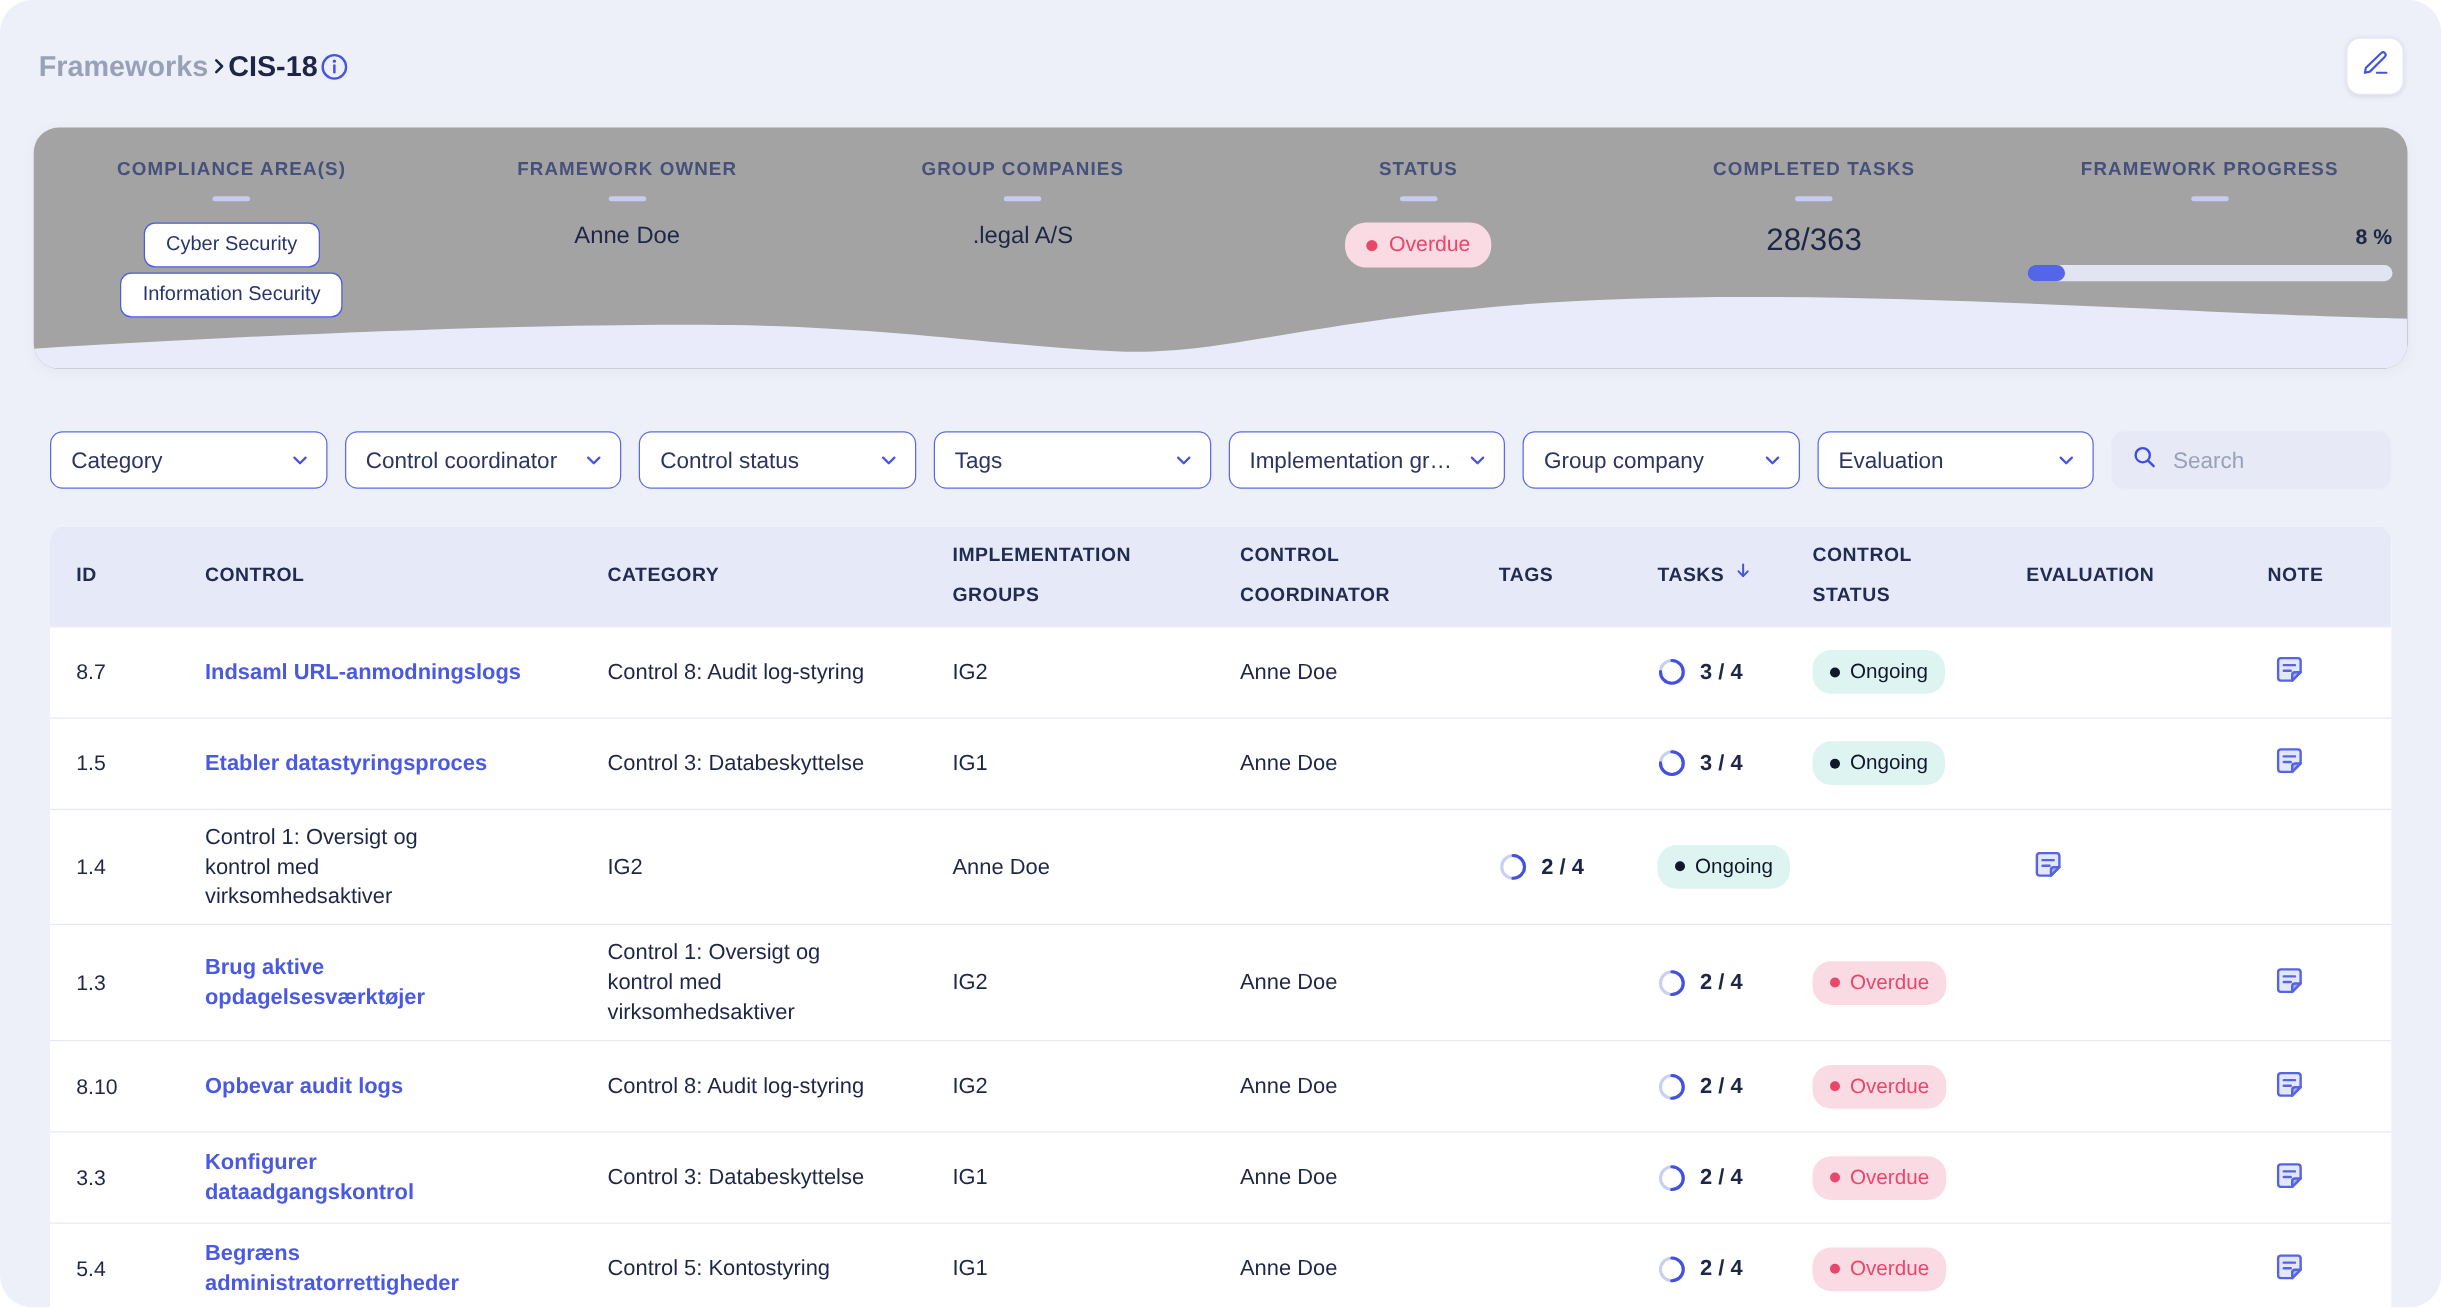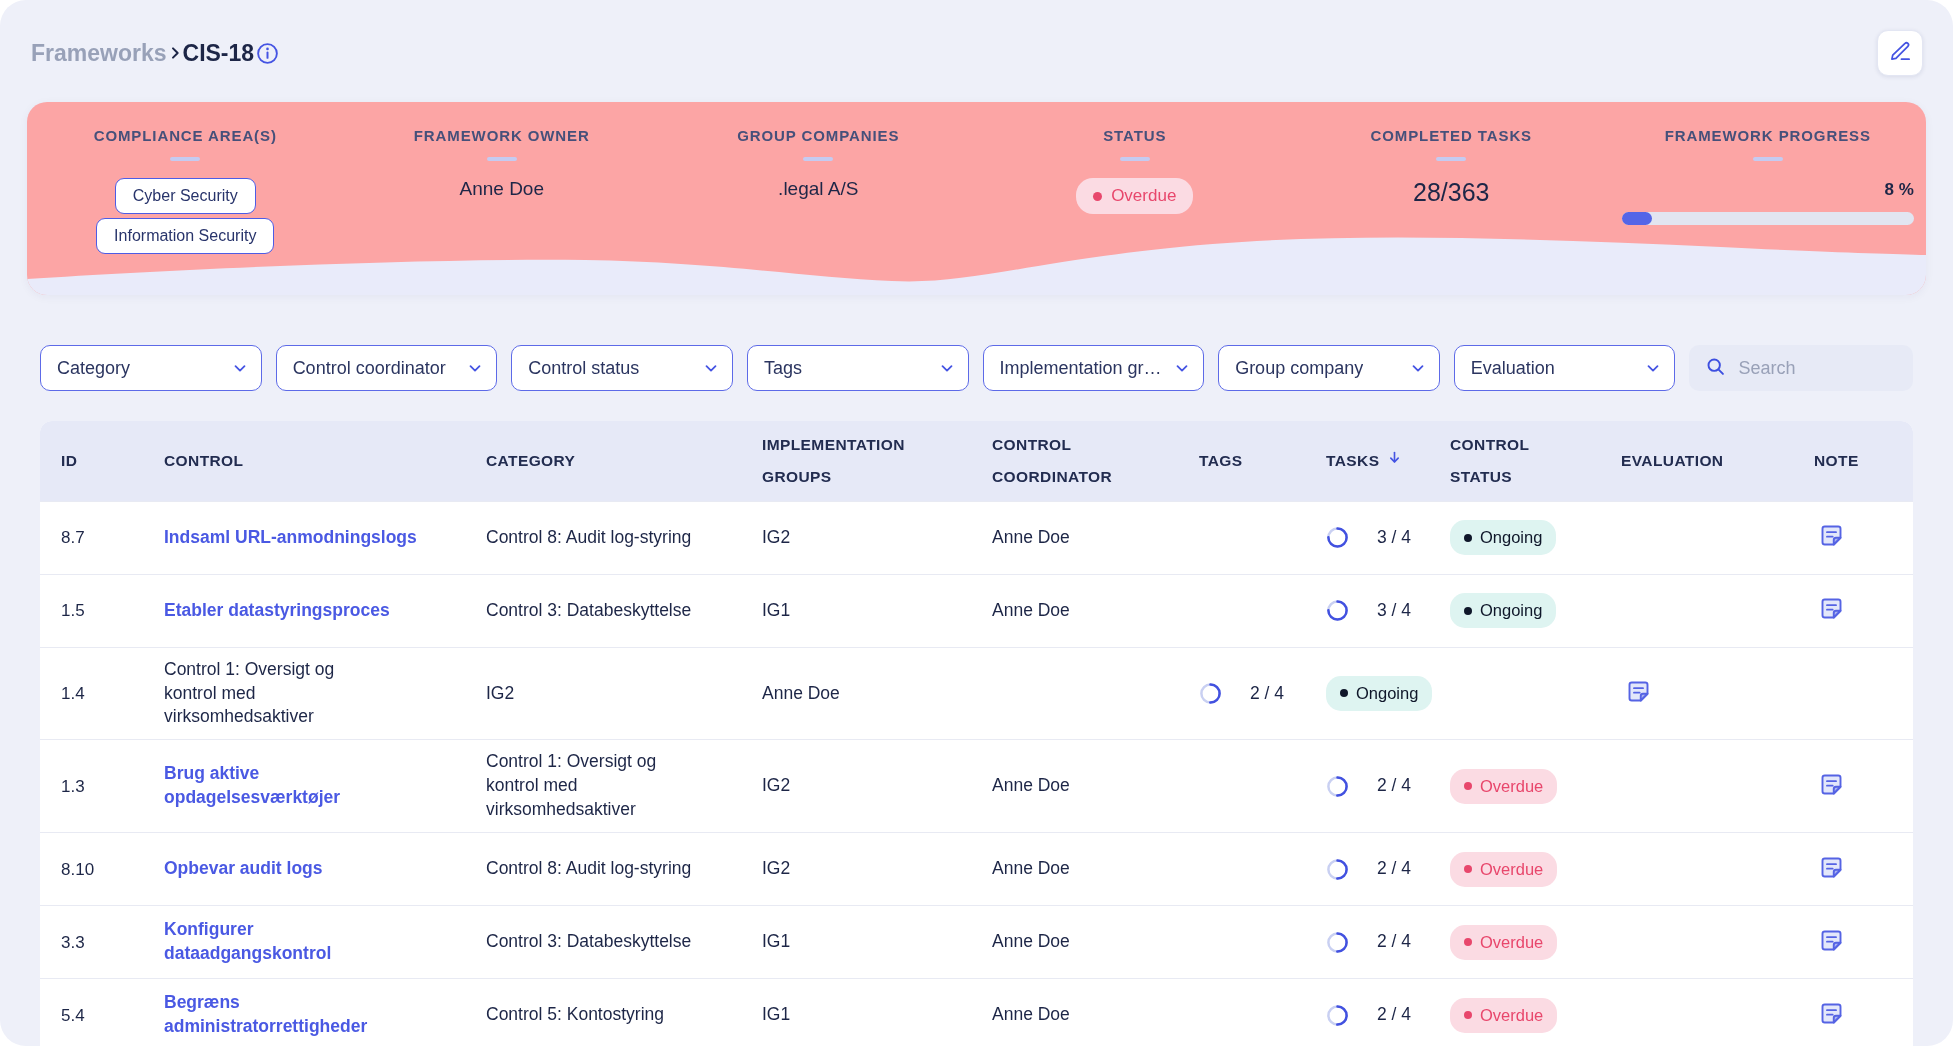--- a/index.html
+++ b/index.html
@@ -11,21 +11,21 @@
   
   .topbar { display:flex; justify-content:space-between; align-items:center; padding:30px 30px 26px 31px; }
   .breadcrumb { display:flex; align-items:center; }
   .bc-parent { font-size:23px; font-weight:700; color:#98a1b8; cursor:pointer; }
   .bc-current { font-size:23px; font-weight:800; color:#1d2647; }
   .bc-chevron svg { display:block; }
   .info-btn { width:26px; height:26px; display:flex; align-items:center; justify-content:center; cursor:pointer; }
   .edit-btn { width:46px; height:46px; background:#fff; border:1px solid #e3e6f3; border-radius:11px; display:flex; align-items:center; justify-content:center; box-shadow:0 1px 4px rgba(30,40,90,.10); cursor:pointer; }
 
   
-  .summary-card { position:relative; margin:0 27px; height:193px; background:#fca5a5; border-radius:20px; box-shadow:0 2px 10px rgba(30,40,90,.05); overflow:hidden; }
+  .summary-card { position:relative; margin:0 27px; height:193px; background:#a3a3a3; border-radius:20px; box-shadow:0 2px 10px rgba(30,40,90,.05); overflow:hidden; }
   .wave { position:absolute; left:0; bottom:0; width:100%; height:70px; }
   .summary-cols { position:relative; display:flex; height:100%; padding-top:25px; }
   .scol { flex:1; display:flex; flex-direction:column; align-items:center; }
   .slabel { font-size:15px; font-weight:700; color:#46507a; letter-spacing:.9px; white-space:nowrap; }
   .sdash { width:30px; height:4px; border-radius:2px; background:#c5cbf1; margin:13px 0 17px; }
   .svalue { font-size:19px; color:#1d2647; }
   .big-number { font-size:25px; font-weight:500; color:#1d2647; }
   .pill-stack { display:flex; flex-direction:column; gap:4px; align-items:center; }
   .area-pill { border:1.5px solid #4d5ce5; border-radius:9px; padding:8px 17px; font-size:16px; color:#28346b; background:#fff; white-space:nowrap; }
 
@@ -59,21 +59,21 @@
   .th-ig .hwrap { max-width:158px; }
   .th-coordinator .hwrap { max-width:138px; }
   .th-status .hwrap { max-width:108px; }
   .th-tasks { display:flex; align-items:center; gap:7px; }
 
   .trow { border-top:1px solid #e8eaf3; min-height:73px; background:#fff; cursor:pointer; }
   .cell { padding:10px 14px 10px 14px; font-size:17.5px; color:#1d2647; line-height:1.37; }
   .c-id { padding-left:21px; font-size:17px; }
   .control-link { color:#4a59e3; font-weight:700; display:inline-block; max-width:260px; cursor:pointer; }
   .c-category .catwrap { display:inline-block; max-width:216px; }
-  .c-tasks { display:flex; align-items:center; gap:28px; }
+  .c-tasks { display:flex; align-items:center; gap:11px;font-weight:bold; }
   .ring { width:23px; height:23px; transform:rotate(-90deg); flex:none; }
   .ring-track { fill:none; stroke:#c9d0f2; stroke-width:2.6; }
   .ring-fill { fill:none; stroke:#4251e0; stroke-width:2.6; stroke-linecap:round; }
   .tasks-text { font-size:17.5px; color:#1d2647; }
 
   .badge { display:inline-flex; align-items:center; gap:8px; border-radius:15px; padding:6px 14px; font-size:16.5px; white-space:nowrap; }
   .badge .dot { width:8px; height:8px; border-radius:50%; background:currentColor; flex:none; }
   .badge.ongoing { background:#def4f1; color:#0f172a; }
   .badge.overdue { background:#fbdbe3; color:#e8476c; }
 

